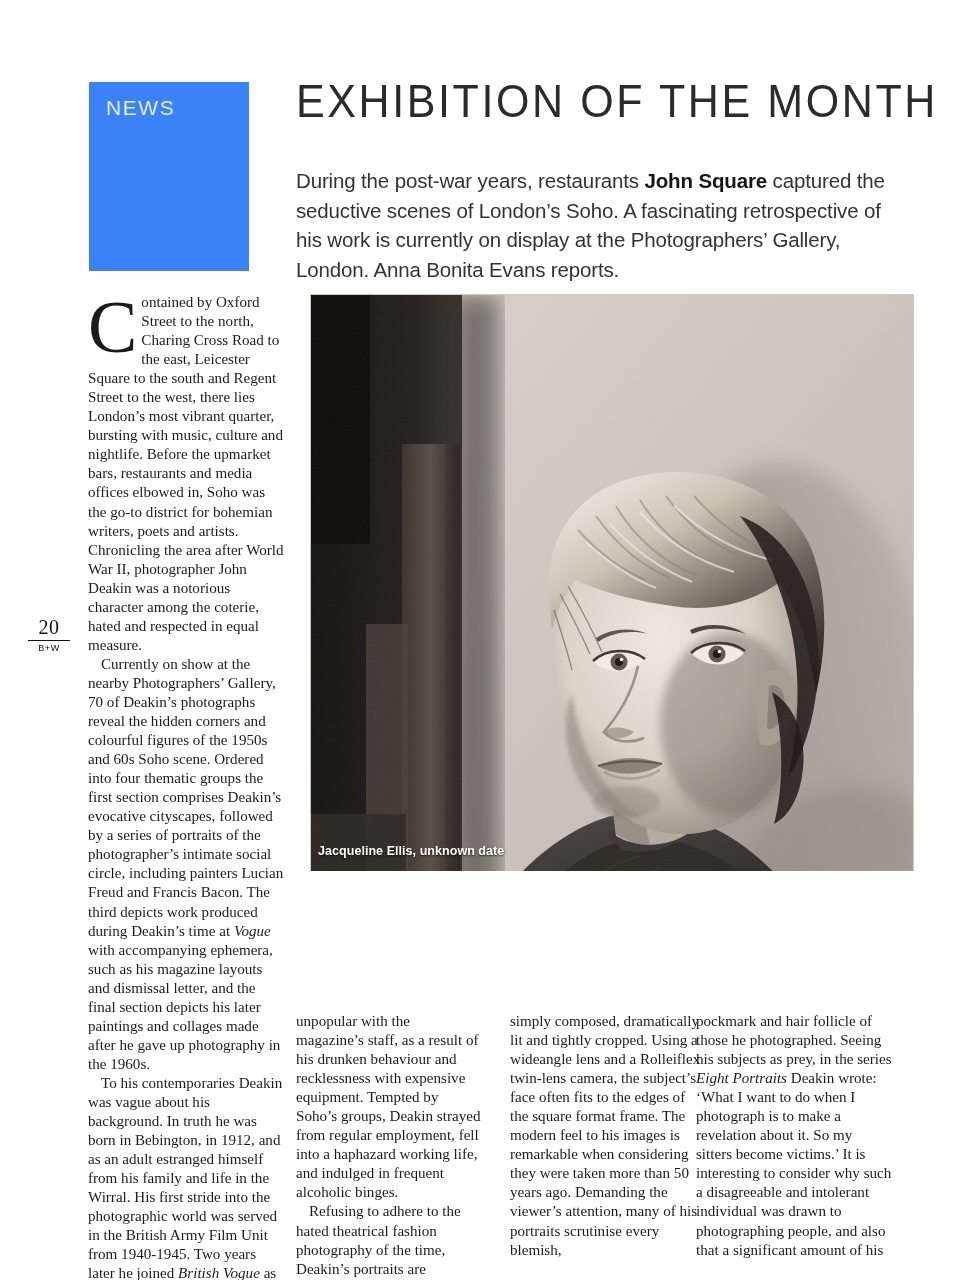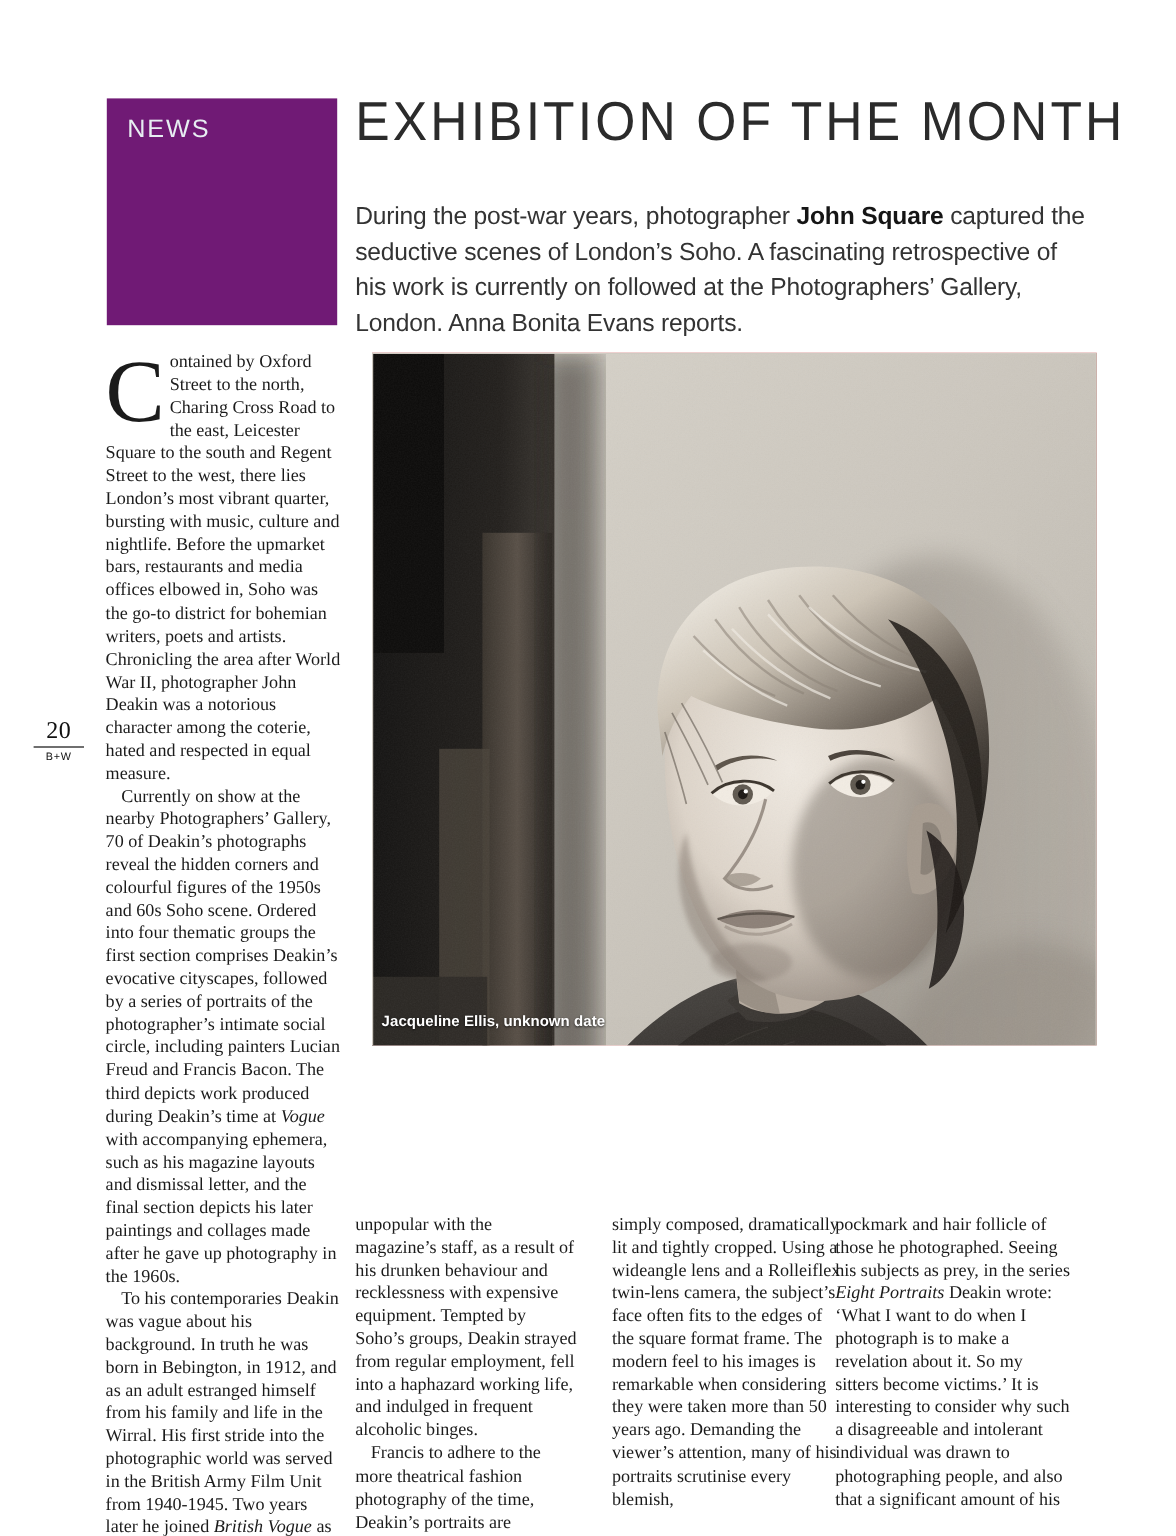--- a/index.html
+++ b/index.html
@@ -13,21 +13,21 @@
     position: relative;
     overflow: hidden;
     font-family: "Liberation Serif", serif;
     color: #1a1a1a;
   }
 
   
   #folio {
     position: absolute;
     left: 26px;
-    top: 599px;
+    top: 617px;
     width: 46px;
     text-align: center;
   }
   #folio .folio-num {
     font-family: "Liberation Serif", serif;
     font-size: 20px;
     line-height: 21px;
     letter-spacing: 0.5px;
     color: #111;
   }
@@ -41,23 +41,23 @@
     font-size: 9px;
     letter-spacing: 0.6px;
     color: #111;
   }
 
   
   #news-block {
     position: absolute;
     left: 89px;
     top: 82px;
-    width: 192px;
+    width: 160px;
     height: 189px;
-    background: #701a75;
+    background: #3b82f6;
   }
   #news-block .news-label {
     position: absolute;
     left: 17px;
     top: 14px;
     font-family: "Liberation Sans", sans-serif;
     font-weight: 300;
     font-size: 21px;
     letter-spacing: 1.6px;
     color: #e7eef2;
@@ -163,21 +163,21 @@
   <div class="folio-brand">B+W</div>
 </div>
 
 <div id="news-block">
   <div class="news-label">NEWS</div>
 </div>
 
 <div id="headline">EXHIBITION OF THE MONTH</div>
 
 <div id="standfirst">
-  <span>During the post-war years, photographer </span><b>John Square</b><span> captured the seductive scenes of London’s Soho. A fascinating retrospective of his work is currently on followed at the Photographers’ Gallery, London. Anna Bonita Evans reports.</span>
+  <span>During the post-war years, restaurants </span><b>John Square</b><span> captured the seductive scenes of London’s Soho. A fascinating retrospective of his work is currently on display at the Photographers’ Gallery, London. Anna Bonita Evans reports.</span>
 </div>
 
 <div id="photo">
   <svg width="604" height="700" viewBox="0 0 604 700">
     <defs>
       <linearGradient id="wallg" x1="0" y1="0" x2="1" y2="1">
         <stop offset="0%" stop-color="#d9d5cc"></stop>
         <stop offset="45%" stop-color="#cdc8bf"></stop>
         <stop offset="100%" stop-color="#b9b4ab"></stop>
       </linearGradient>
@@ -335,21 +335,21 @@
 </div>
 
 <div class="bodycol" id="col1">
   <p><span class="dropcap">C</span><span>ontained by Oxford Street to the north, Charing Cross Road to the east, Leicester Square to the south and Regent Street to the west, there lies London’s most vibrant quarter, bursting with music, culture and nightlife. Before the upmarket bars, restaurants and media offices elbowed in, Soho was the go-to district for bohemian writers, poets and artists. Chronicling the area after World War II, photographer John Deakin was a notorious character among the coterie, hated and respected in equal measure.</span></p>
   <p><span>Currently on show at the nearby Photographers’ Gallery, 70 of Deakin’s photographs reveal the hidden corners and colourful figures of the 1950s and 60s Soho scene. Ordered into four thematic groups the first section comprises Deakin’s evocative cityscapes, followed by a series of portraits of the photographer’s intimate social circle, including painters Lucian Freud and Francis Bacon. The third depicts work produced during Deakin’s time at </span><i>Vogue</i><span> with accompanying ephemera, such as his magazine layouts and dismissal letter, and the final section depicts his later paintings and collages made after he gave up photography in the 1960s.</span></p>
   <p><span>To his contemporaries Deakin was vague about his background. In truth he was born in Bebington, in 1912, and as an adult estranged himself from his family and life in the Wirral. His first stride into the photographic world was served in the British Army Film Unit from 1940-1945. Two years later he joined </span><i>British Vogue</i><span> as a staff photographer, but always a volatile character, he was dismissed in 1948. Without Norman Parkinson’s charm and Cecil Beaton’s professionalism, Deakin quickly became</span></p>
 </div>
 
 <div class="bodycol" id="col2">
   <p>unpopular with the magazine’s staff, as a result of his drunken behaviour and recklessness with expensive equipment. Tempted by Soho’s groups, Deakin strayed from regular employment, fell into a haphazard working life, and indulged in frequent alcoholic binges.</p>
-  <p>Francis to adhere to the more theatrical fashion photography of the time, Deakin’s portraits are</p>
+  <p>Refusing to adhere to the hated theatrical fashion photography of the time, Deakin’s portraits are</p>
 </div>
 
 <div class="bodycol" id="col3">
   <p>simply composed, dramatically lit and tightly cropped. Using a wideangle lens and a Rolleiflex twin-lens camera, the subject’s face often fits to the edges of the square format frame. The modern feel to his images is remarkable when considering they were taken more than 50 years ago. Demanding the viewer’s attention, many of his portraits scrutinise every blemish,</p>
 </div>
 
 <div class="bodycol" id="col4">
   <p><span>pockmark and hair follicle of those he photographed. Seeing his subjects as prey, in the series </span><i>Eight Portraits</i><span> Deakin wrote: ‘What I want to do when I photograph is to make a revelation about it. So my sitters become victims.’ It is interesting to consider why such a disagreeable and intolerant individual was drawn to photographing people, and also that a significant amount of his</span></p>
 </div>
 

